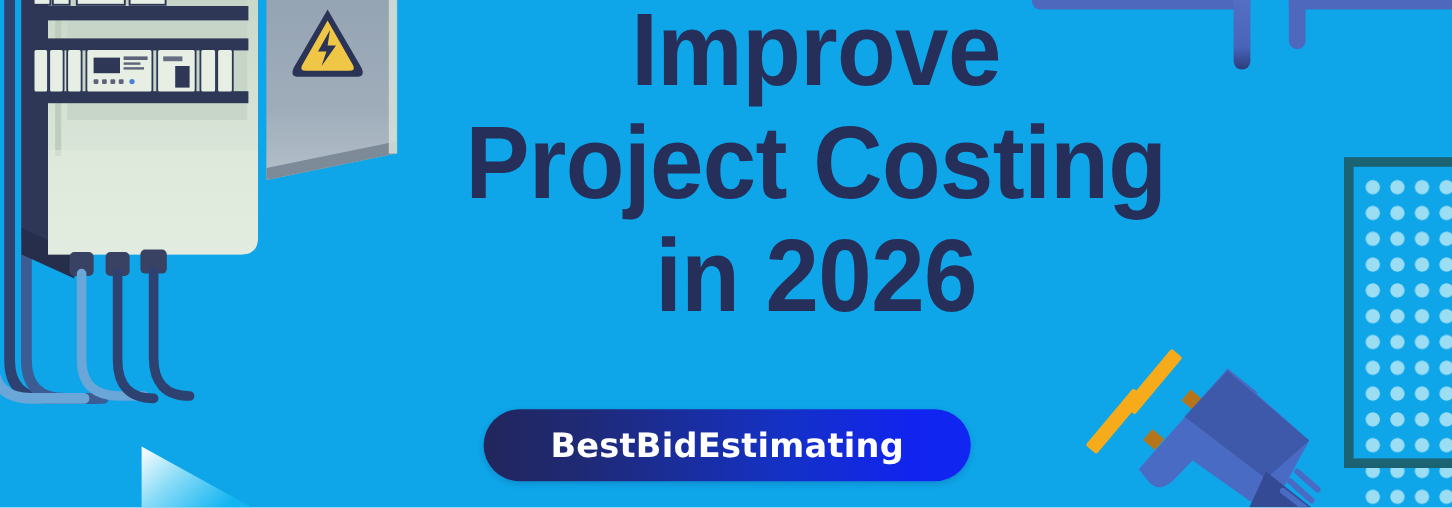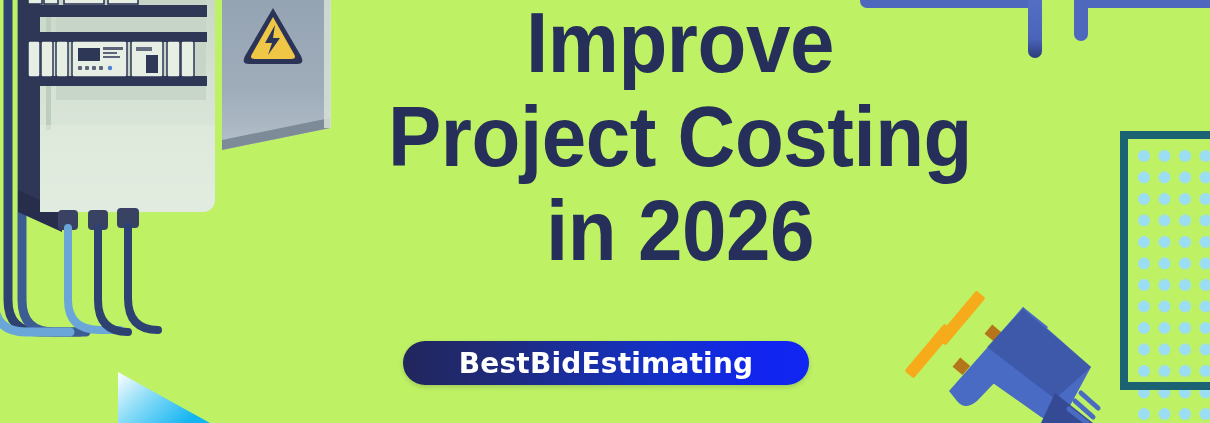--- a/index.html
+++ b/index.html
@@ -8,21 +8,21 @@
     background: #ffffff;
   }
   body {
     font-family: "Liberation Sans", sans-serif;
   }
 
   #banner {
     position: relative;
     width: 1210px;
     height: 423px;
-    background: #bef264;
+    background: #0ea5e9;
     overflow: hidden;
   }
 
   
   .illus-left {
     position: absolute;
     left: 0;
     top: 0;
     width: 345px;
     height: 423px;
@@ -60,21 +60,21 @@
     line-height: 96px;
     transform: scaleX(0.93);
   }
 
   
   .cta-button {
     position: absolute;
     left: 403px;
     top: 341px;
     width: 406px;
-    height: 44px;
+    height: 60px;
     border: none;
     border-radius: 30px;
     background: linear-gradient(90deg, #22265c 0%, #1f2a78 22%, #1431c6 62%, #1124ef 88%, #1126f2 100%);
     color: #ffffff;
     font-family: "DejaVu Sans", sans-serif;
     font-weight: bold;
     font-size: 28px;
     letter-spacing: 0.2px;
     cursor: pointer;
     z-index: 7;

